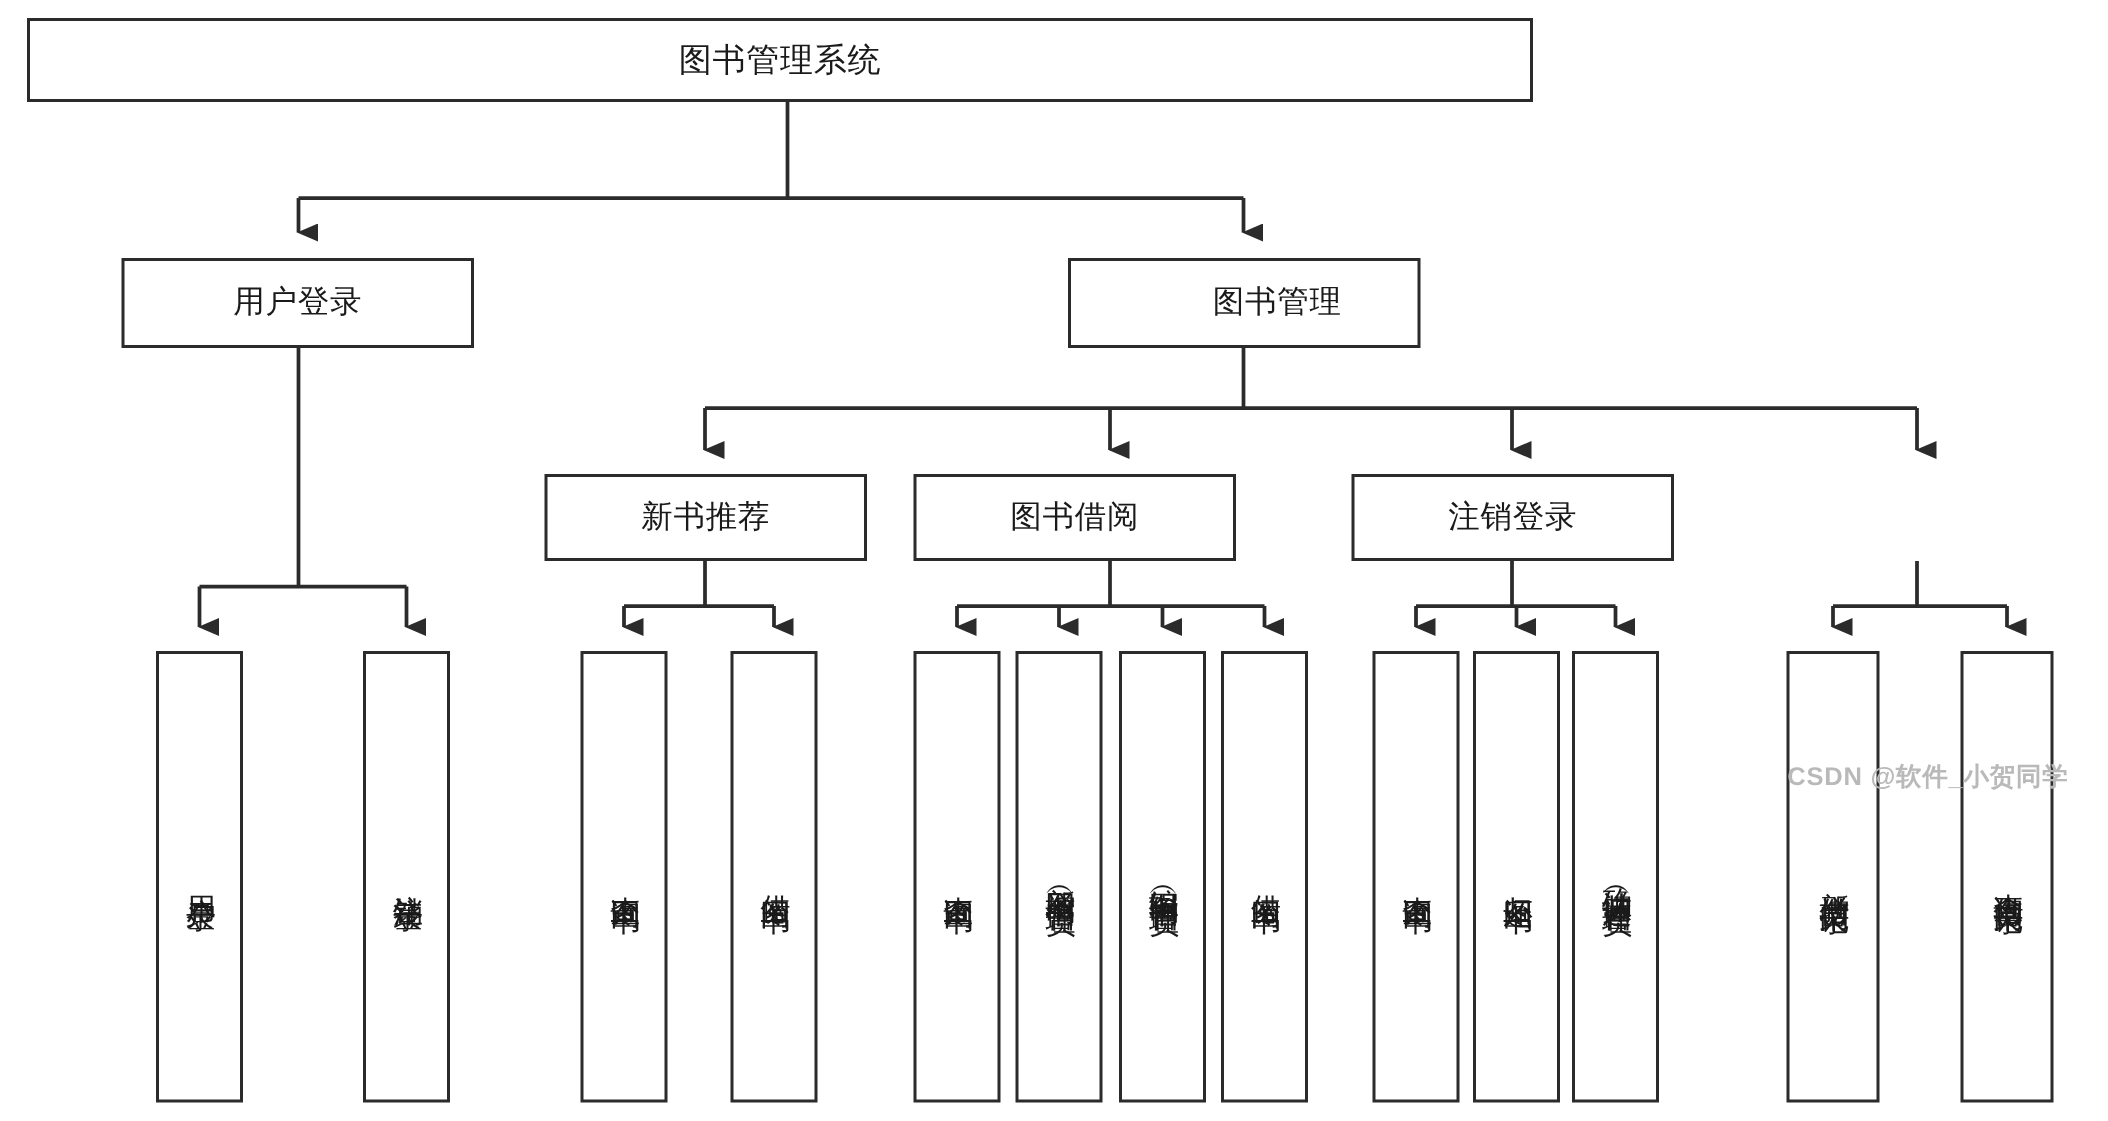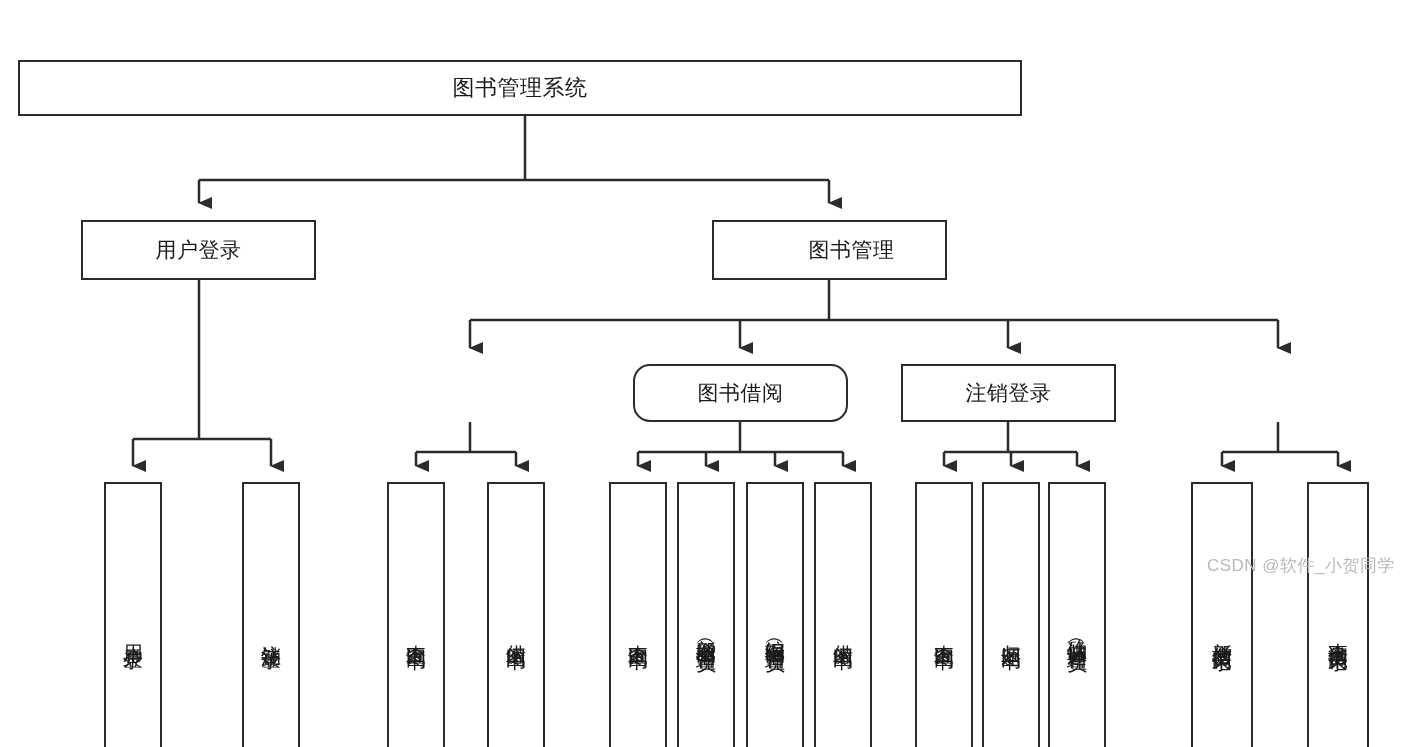--- a/index.html
+++ b/index.html
@@ -11,21 +11,20 @@
     width: 1405px;
     height: 747px;
     font-family: "Liberation Sans", "DejaVu Sans", sans-serif;
     overflow: hidden;
     position: relative;
   }
   #canvas {
     position: relative;
     width: 1405px;
     height: 535px;
-    margin-top: 48px;
   }
   #edges {
     position: absolute;
     left: 0;
     top: 0;
     width: 1405px;
     height: 747px;
     pointer-events: none;
   }
   .node {
@@ -56,27 +55,28 @@
   }
   .node.leaf .vtext {
     writing-mode: vertical-rl;
     text-orientation: upright;
     display: block;
     text-align: center;
     white-space: nowrap;
   }
   #watermark {
     position: absolute;
-    right: 10px;
+    right: 26px;
     bottom: 6px;
     font-size: 17px;
     color: #b9b9b9;
     letter-spacing: 0.5px;
     white-space: nowrap;
     user-select: none;
+    font-weight: bold;
   }
 </style>
 </head>
 <body>
 
 <div id="canvas">
 
   <svg id="edges" viewBox="0 0 1405 747" xmlns="http://www.w3.org/2000/svg">
     <defs>
       <marker id="arrow" viewBox="0 0 12 14" refX="6" refY="13" markerWidth="12" markerHeight="14" orient="auto-start-reverse" markerUnits="userSpaceOnUse">
@@ -127,22 +127,23 @@
       <path d="M 1338 404 L 1338 418" marker-end="url(#arrow)"></path>
     </g>
   </svg>
 
   <div class="node horiz root" style="left:18px; top:12px; width:1004px; height:56px;">图书管理系统</div>
 
   <div class="node horiz" style="left:81px; top:172px; width:235px; height:60px;">用户登录</div>
 
   <div class="node horiz" style="left:712px; top:172px; width:235px; height:60px;padding-left:44px;">图书管理</div>
 
+  <div class="node horiz" style="left:363px; top:316px; width:215px; height:58px;">新书推荐</div>
 
-  <div class="node horiz" style="left:633px; top:316px; width:215px; height:58px;border-radius:17px;">图书借阅</div>
+  <div class="node horiz" style="left:609px; top:316px; width:215px; height:58px;">图书借阅</div>
 
   <div class="node horiz" style="left:901px; top:316px; width:215px; height:58px;">注销登录</div>
 
 
   <div class="node leaf" style="left:104px; top:434px; width:58px; height:301px;">
     <span class="vtext">用户登录</span>
   </div>
   <div class="node leaf" style="left:242px; top:434px; width:58px; height:301px;">
     <span class="vtext">注销登录</span>
   </div>

